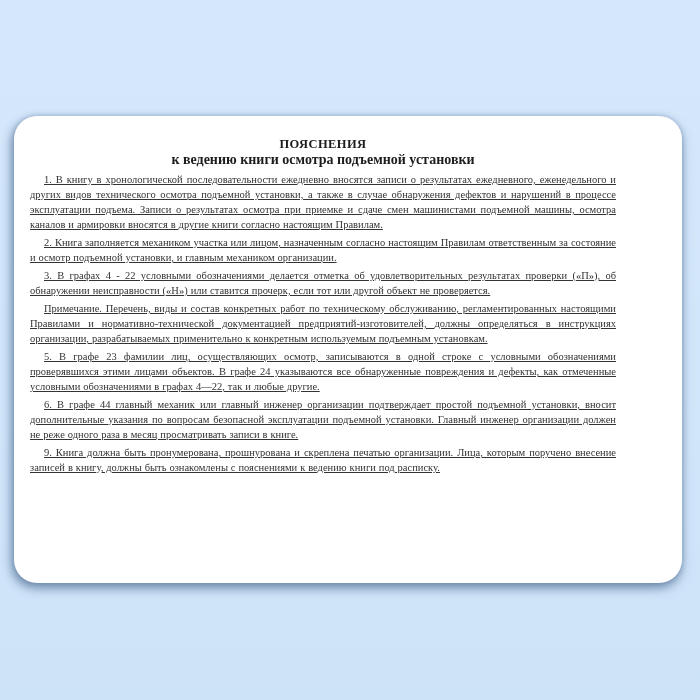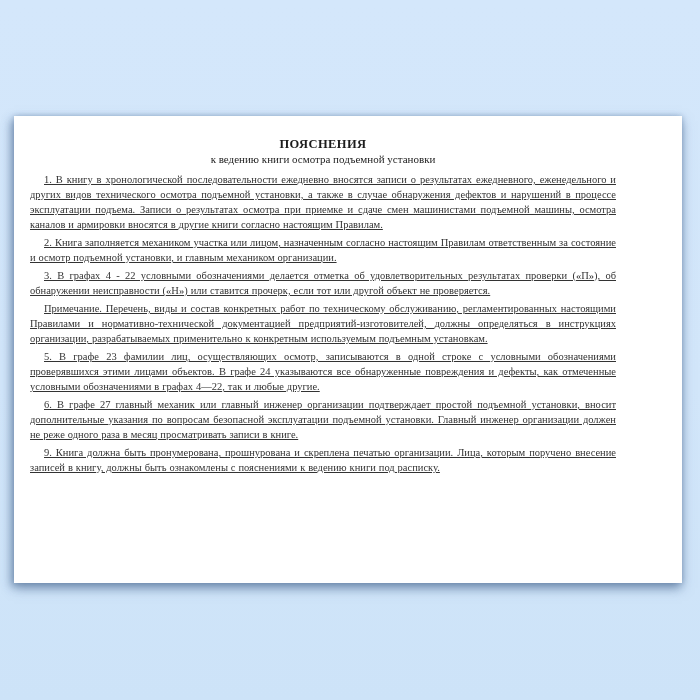--- a/index.html
+++ b/index.html
@@ -18,29 +18,30 @@
     position:relative;width:700px;height:700px;
     background:linear-gradient(180deg,var(--background-top) 0%,#d2e6fa 55%,var(--background-bottom) 100%);
   }
   .page{
     position:absolute;left:14px;top:116px;width:668px;height:467px;
     background:var(--page-background);
     box-shadow:0 5px 11px rgba(78,108,148,.55), 0 0 5px rgba(78,108,148,.35), -4px 4px 8px rgba(78,108,148,.35);
     box-sizing:border-box;
     padding:21px 66px 20px 16px;
     color:var(--text);
+    border-radius:23px;
   }
   .doc-title{
     margin:0;
     font-size:12.5px;line-height:15px;font-weight:bold;
     letter-spacing:.4px;text-align:center;color:var(--heading);
   }
   .doc-subtitle{
     margin:0 0 5px 0;
-    font-size:11px;line-height:15px;font-weight:normal;
+    font-size:14px;line-height:15px;font-weight:bold;
     text-align:center;color:var(--heading);
   }
   .doc-paragraph{
     margin:3px 0 0 0;
     font-size:10.5px;line-height:15px;
     text-align:justify;text-indent:14px;
     color:var(--text);
     word-spacing:.3px;
     text-decoration:underline;
   }
@@ -50,16 +51,16 @@
 
 <div class="stage">
   <div class="page">
     <h1 class="doc-title">ПОЯСНЕНИЯ</h1>
     <h2 class="doc-subtitle">к ведению книги осмотра подъемной установки</h2>
     <p class="doc-paragraph">1. В книгу в хронологической последовательности ежедневно вносятся записи о результатах ежедневного, еженедельного и других видов технического осмотра подъемной установки, а также в случае обнаружения дефектов и нарушений в процессе эксплуатации подъема. Записи о результатах осмотра при приемке и сдаче смен машинистами подъемной машины, осмотра каналов и армировки вносятся в другие книги согласно настоящим Правилам.</p>
     <p class="doc-paragraph">2. Книга заполняется механиком участка или лицом, назначенным согласно настоящим Правилам ответственным за состояние и осмотр подъемной установки, и главным механиком организации.</p>
     <p class="doc-paragraph">3. В графах 4 - 22 условными обозначениями делается отметка об удовлетворительных результатах проверки («П»), об обнаружении неисправности («Н») или ставится прочерк, если тот или другой объект не проверяется.</p>
     <p class="doc-paragraph">Примечание. Перечень, виды и состав конкретных работ по техническому обслуживанию, регламентированных настоящими Правилами и нормативно-технической документацией предприятий-изготовителей, должны определяться в инструкциях организации, разрабатываемых применительно к конкретным используемым подъемным установкам.</p>
     <p class="doc-paragraph">5. В графе 23 фамилии лиц, осуществляющих осмотр, записываются в одной строке с условными обозначениями проверявшихся этими лицами объектов. В графе 24 указываются все обнаруженные повреждения и дефекты, как отмеченные условными обозначениями в графах 4—22, так и любые другие.</p>
-    <p class="doc-paragraph">6. В графе 27 главный механик или главный инженер организации подтверждает простой подъемной установки, вносит дополнительные указания по вопросам безопасной эксплуатации подъемной установки. Главный инженер организации должен не реже одного раза в месяц просматривать записи в книге.</p>
+    <p class="doc-paragraph">6. В графе 44 главный механик или главный инженер организации подтверждает простой подъемной установки, вносит дополнительные указания по вопросам безопасной эксплуатации подъемной установки. Главный инженер организации должен не реже одного раза в месяц просматривать записи в книге.</p>
     <p class="doc-paragraph">9. Книга должна быть пронумерована, прошнурована и скреплена печатью организации. Лица, которым поручено внесение записей в книгу, должны быть ознакомлены с пояснениями к ведению книги под расписку.</p>
   </div>
 </div>
 
 </body></html>

